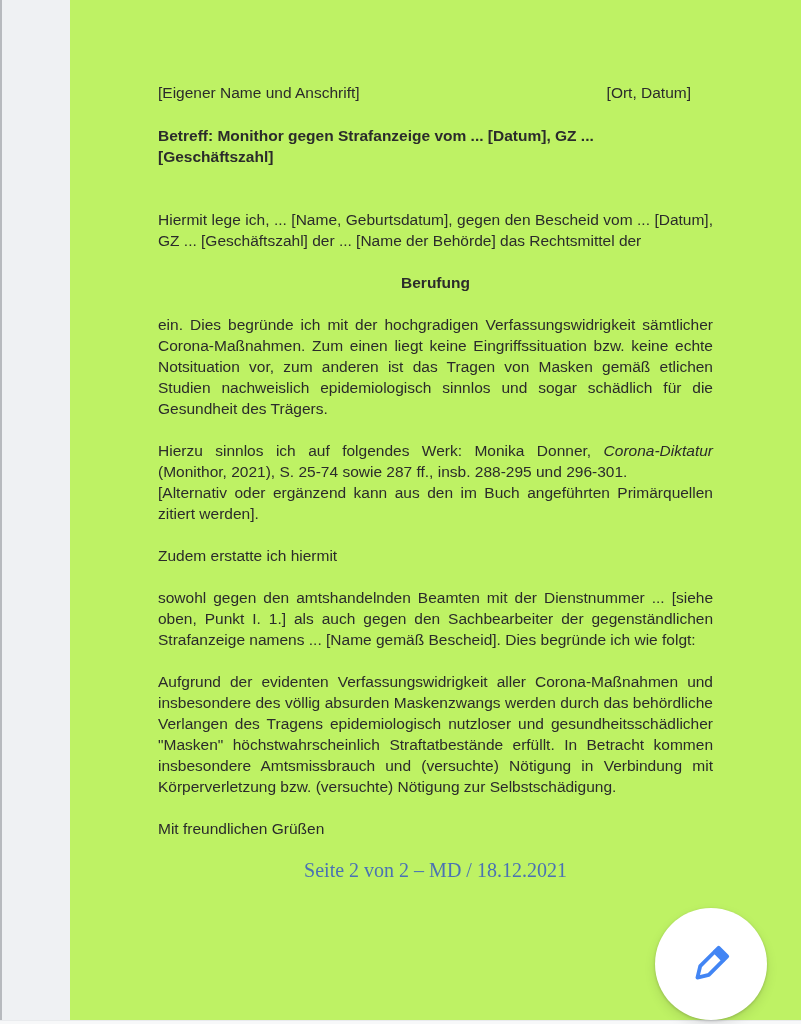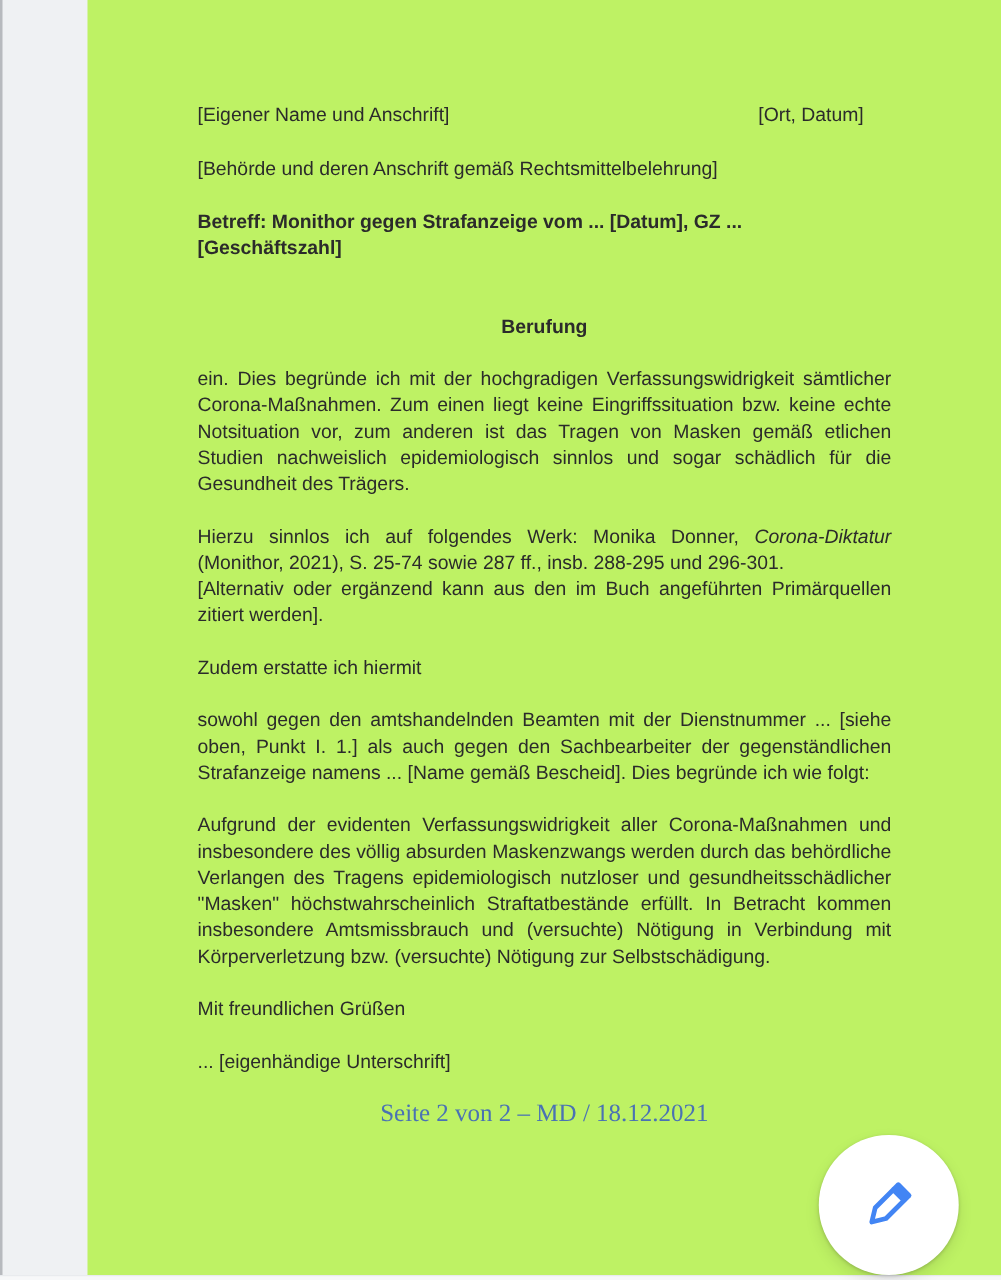--- a/index.html
+++ b/index.html
@@ -59,43 +59,42 @@
 
 <div>
   <div class="page">
     <div class="content">
 
       <div class="addr-row">
         <span>[Eigener Name und Anschrift]</span>
         <span class="date">[Ort, Datum]</span>
       </div>
 
-      <p>[Behörde und deren Anschrift gemäß Rechtsmittelbelehrung]</p>
 
       <p class="subject">Betreff: Monithor gegen Strafanzeige vom ... [Datum], GZ ... [Geschäftszahl]</p>
 
+      <p class="just">Hiermit lege ich, ... [Name, Geburtsdatum], gegen den Bescheid vom ... [Datum], GZ ... [Geschäftszahl] der ... [Name der Behörde] das Rechtsmittel der</p>
 
       <h3 class="center-head">Berufung</h3>
 
       <p class="just">ein. Dies begründe ich mit der hochgradigen Verfassungswidrigkeit sämtlicher Corona-Maßnahmen. Zum einen liegt keine Eingriffssituation bzw. keine echte Notsituation vor, zum anderen ist das Tragen von Masken gemäß etlichen Studien nachweislich epidemiologisch sinnlos und sogar schädlich für die Gesundheit des Trägers.</p>
 
       <p class="just ref-para"><span>Hierzu sinnlos ich auf folgendes Werk: Monika Donner, </span><span class="italic">Corona-Diktatur</span><span> (Monithor, 2021), S. 25-74 sowie 287 ff., insb. 288-295 und 296-301.</span></p>
 
       <p class="just">[Alternativ oder ergänzend kann aus den im Buch angeführten Primärquellen zitiert werden].</p>
 
       <p>Zudem erstatte ich hiermit</p>
 
 
       <p class="just">sowohl gegen den amtshandelnden Beamten mit der Dienstnummer ... [siehe oben, Punkt I. 1.] als auch gegen den Sachbearbeiter der gegenständlichen Strafanzeige namens ... [Name gemäß Bescheid]. Dies begründe ich wie folgt:</p>
 
       <p class="just">Aufgrund der evidenten Verfassungswidrigkeit aller Corona-Maßnahmen und insbesondere des völlig absurden Maskenzwangs werden durch das behördliche Verlangen des Tragens epidemiologisch nutzloser und gesundheitsschädlicher "Masken" höchstwahrscheinlich Straftatbestände erfüllt. In Betracht kommen insbesondere Amtsmissbrauch und (versuchte) Nötigung in Verbindung mit Körperverletzung bzw. (versuchte) Nötigung zur Selbstschädigung.</p>
 
       <p>Mit freundlichen Grüßen</p>
 
-      <p>... [eigenhändige Unterschrift]</p>
 
       <p class="page-footer">Seite 2 von 2 – MD / 18.12.2021</p>
 
     </div>
   </div>
 
   <div class="left-edge"></div>
   <div class="bottom-strip"></div>
 
   <button class="fab" aria-label="Edit">

